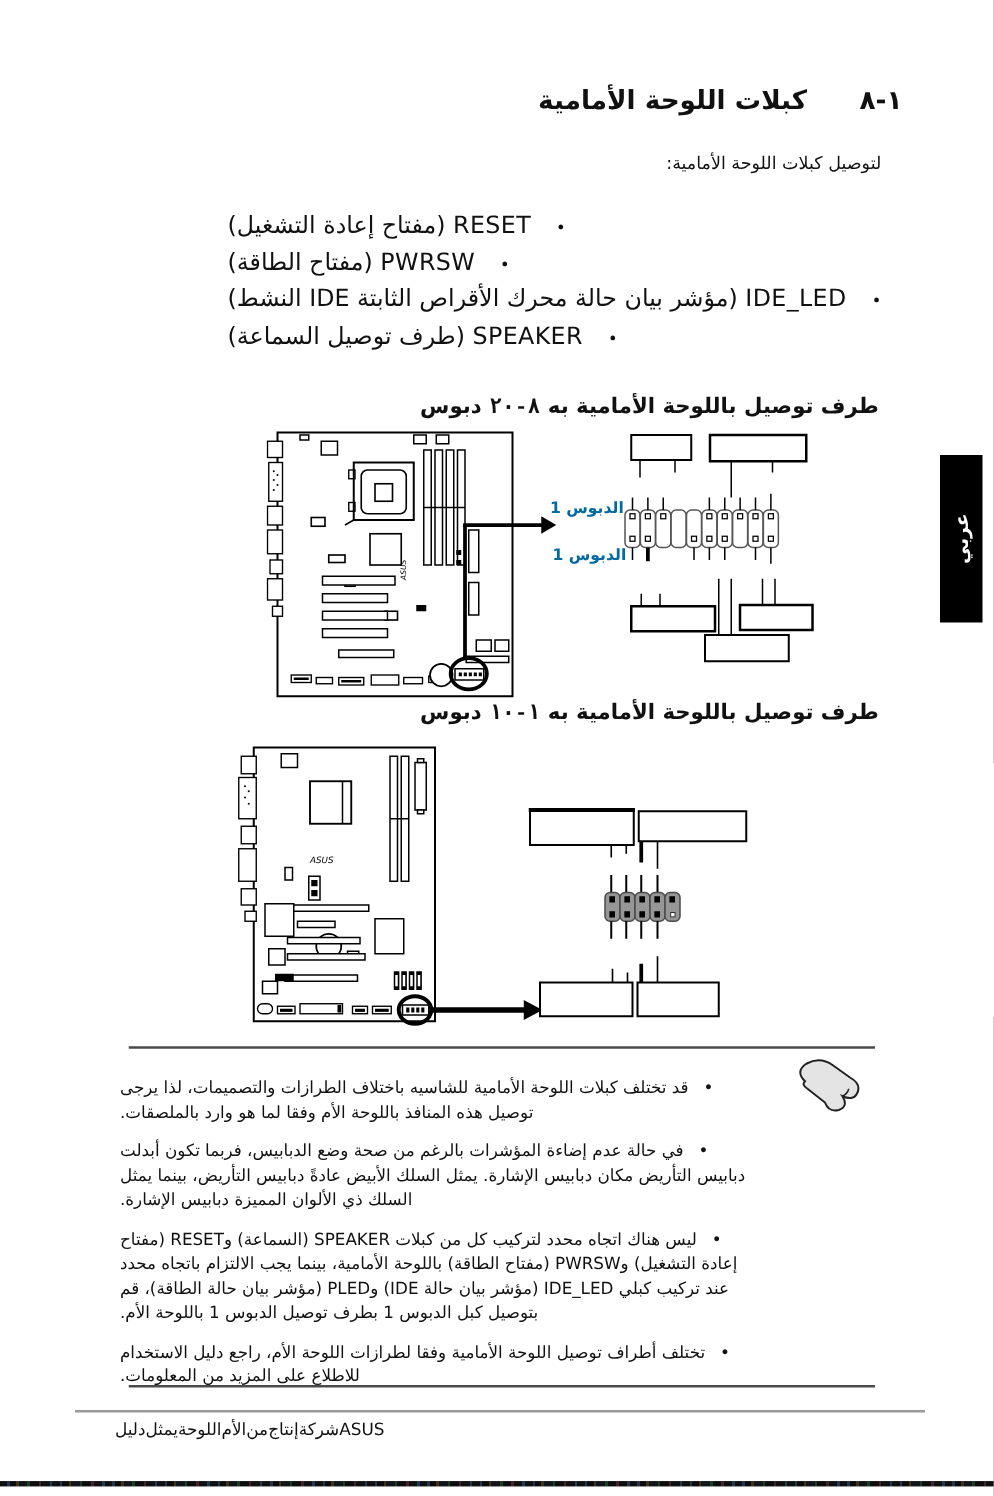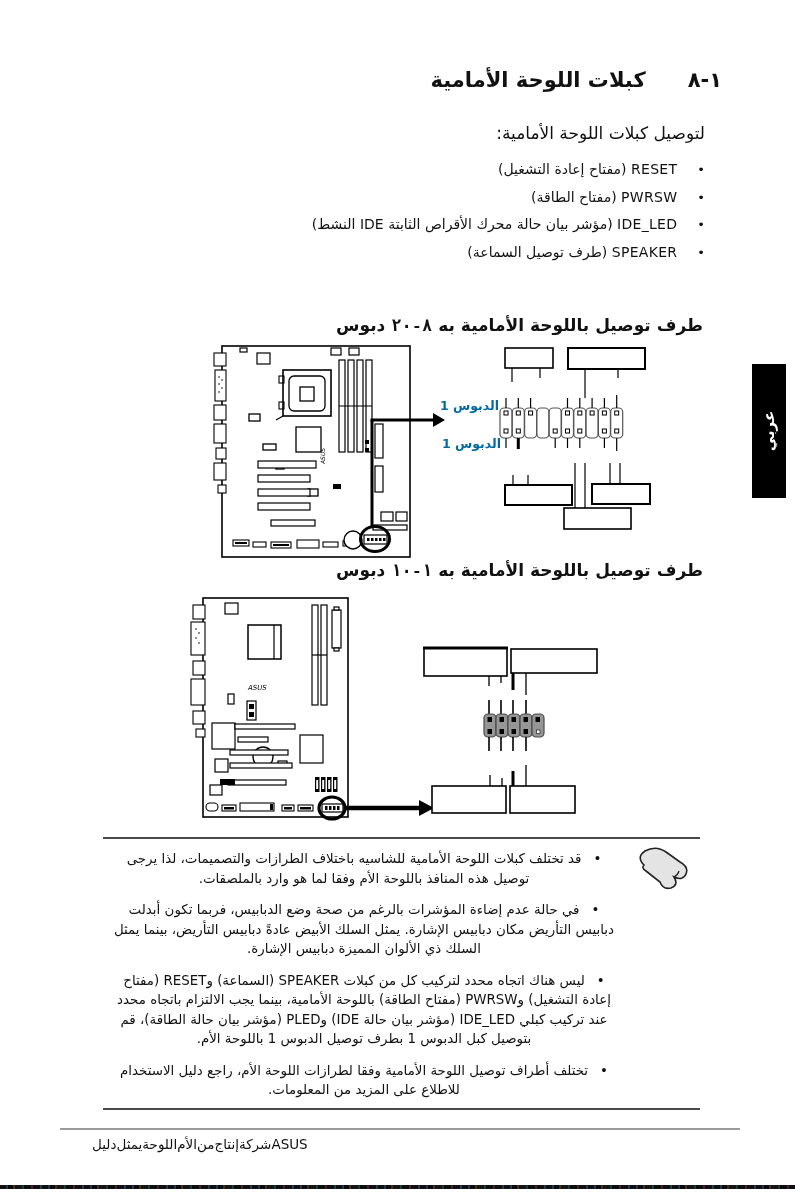--- a/index.html
+++ b/index.html
@@ -5,41 +5,41 @@
   html,body{margin:0;padding:0;background:#888;}
   .page{
     position:relative;width:795px;height:1197px;margin:0 auto;
     background:#ffffff;overflow:hidden;
     font-family:"DejaVu Sans",sans-serif;color:#111;
   }
   .abs{position:absolute;}
   
   .title-row{top:68px;right:73px;display:flex;direction:rtl;column-gap:42px;
     font-size:21px;font-weight:bold;white-space:nowrap;}
-  .intro{top:123px;right:90px;font-size:17px;direction:rtl;white-space:nowrap;text-align:center;}
-  .cable-list{top:156px;right:90px;list-style:none;margin:0;padding:0;
-    direction:rtl;text-align:right;font-size:14px;}
+  .intro{top:123px;right:90px;font-size:14px;direction:rtl;white-space:nowrap;text-align:center;}
+  .cable-list{top:167px;right:90px;list-style:none;margin:0;padding:0;
+    direction:rtl;text-align:left;font-size:19px;}
   .cable-list li{line-height:26.5px;white-space:nowrap;}
   .cable-list li::before{content:"•";margin-left:20px;font-size:13px;}
   .cable-name{letter-spacing:.3px;}
   .sec-heading{display:flex;direction:rtl;column-gap:6px;font-size:17px;
     font-weight:bold;white-space:nowrap;}
   .sec-heading bdo{font-weight:bold;font-family:Liberation Mono, monospace;}
   .h1{top:315px;right:92px;}
   .h2{top:560px;right:92px;}
   .pin1{color:#0369a1;font-weight:bold;font-size:12.5px;direction:rtl;white-space:nowrap;}
   .pin1.top{top:398px;right:296px;}
   .pin1.bottom{top:436px;right:294px;}
   
   .rule{background:#4a4a4a;height:2px;}
   .rule.notes-top{top:837px;left:103px;width:597px;}
   .rule.notes-bottom{top:1108px;left:103px;width:597px;}
   .hand{top:845px;left:634px;width:66px;height:60px;}
-  .note-list{top:849px;right:175px;width:512px;list-style:none;margin:0;padding:0;
-    direction:rtl;text-align:center;font-size:13.4px;line-height:19.5px;}
+  .note-list{top:849px;right:175px;width:512px;list-style:none;margin:12px;padding:0;
+    direction:rtl;text-align:left;font-size:13.4px;line-height:19.5px;}
   .note-list li{margin-bottom:12px;}
   .note-list li::before{content:"•";margin-left:12px;}
   
   .rule.footer-rule{top:1128px;left:60px;width:680px;height:1.6px;background:#9a9a9a;}
   .footer-text{top:1136px;left:92px;display:flex;direction:ltr;column-gap:0;
     font-size:13.5px;white-space:nowrap;}
   .noise{top:1185px;left:0;width:795px;height:4px;background-color:#0c0c0c;
     background-image:repeating-linear-gradient(90deg,
       #101010 0 6px,#24344e 6px 8px,#0b0b0b 8px 13px,#42301a 13px 15px,
       #12161a 15px 22px,#174024 22px 24px,#0d0d0d 24px 31px,#44222c 31px 33px,

